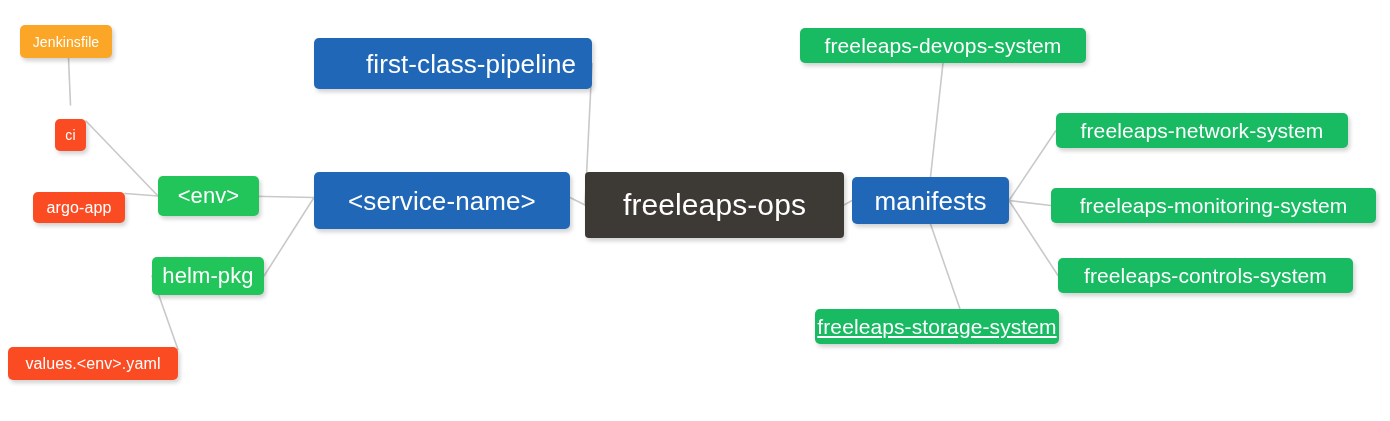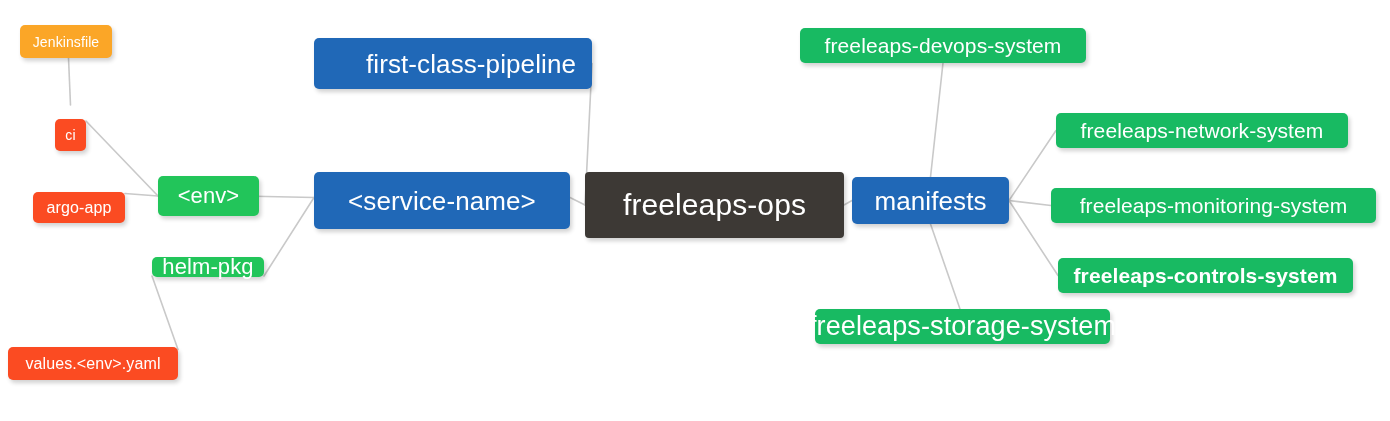--- a/index.html
+++ b/index.html
@@ -77,21 +77,21 @@
       </div>
       <div class="node n-blue" style="left: 314px; top: 38px; width: 278px; height: 51px; font-size: 26px; padding-left: 36px;">
         <span>first-class-pipeline</span>
       </div>
       <div class="node n-blue" style="left: 852px; top: 177px; width: 157px; height: 47px; font-size: 26px; text-align: center;">
         <span>manifests</span>
       </div>
       <div class="node n-green" style="left: 158px; top: 176px; width: 101px; height: 40px; font-size: 22px;">
         <span>&lt;env&gt;</span>
       </div>
-      <div class="node n-green" style="left: 152px; top: 257px; width: 112px; height: 20px; font-size: 22px; align-items: center;">
+      <div class="node n-green" style="left: 152px; top: 257px; width: 112px; height: 38px; font-size: 22px; align-items: center;">
         <span>helm-pkg</span>
       </div>
       <div class="node n-orange" style="left: 20px; top: 25px; width: 92px; height: 33px; font-size: 14px;">
         <span>Jenkinsfile</span>
       </div>
       <div class="node n-red" style="left: 55px; top: 105px; width: 31px; height: 32px; font-size: 14px;">
         <span>ci</span>
       </div>
       <div class="node n-red" style="left: 33px; top: 178px; width: 92px; height: 31px; font-size: 16px;">
         <span>argo-app</span>
@@ -101,20 +101,20 @@
       </div>
       <div class="node n-green2" style="left: 800px; top: 28px; width: 286px; height: 35px; font-size: 21px;">
         <span>freeleaps-devops-system</span>
       </div>
       <div class="node n-green2" style="left: 1056px; top: 113px; width: 292px; height: 35px; font-size: 21px;">
         <span>freeleaps-network-system</span>
       </div>
       <div class="node n-green2" style="left: 1051px; top: 188px; width: 325px; height: 35px; font-size: 21px;">
         <span>freeleaps-monitoring-system</span>
       </div>
-      <div class="node n-green2" style="left: 1058px; top: 258px; width: 295px; height: 35px; font-size: 21px; font-weight: bold;">
+      <div class="node n-green2" style="left: 1058px; top: 258px; width: 295px; height: 35px; font-size: 21px;">
         <span>freeleaps-controls-system</span>
       </div>
-      <div class="node n-green2" style="left: 815px; top: 309px; width: 295px; height: 35px; font-size: 27px;">
+      <div class="node n-green2" style="left: 815px; top: 309px; width: 244px; height: 35px; font-size: 21px; text-decoration: underline;">
         <span>freeleaps-storage-system</span>
       </div>
     </div>
 </div>
 
 </body></html>

